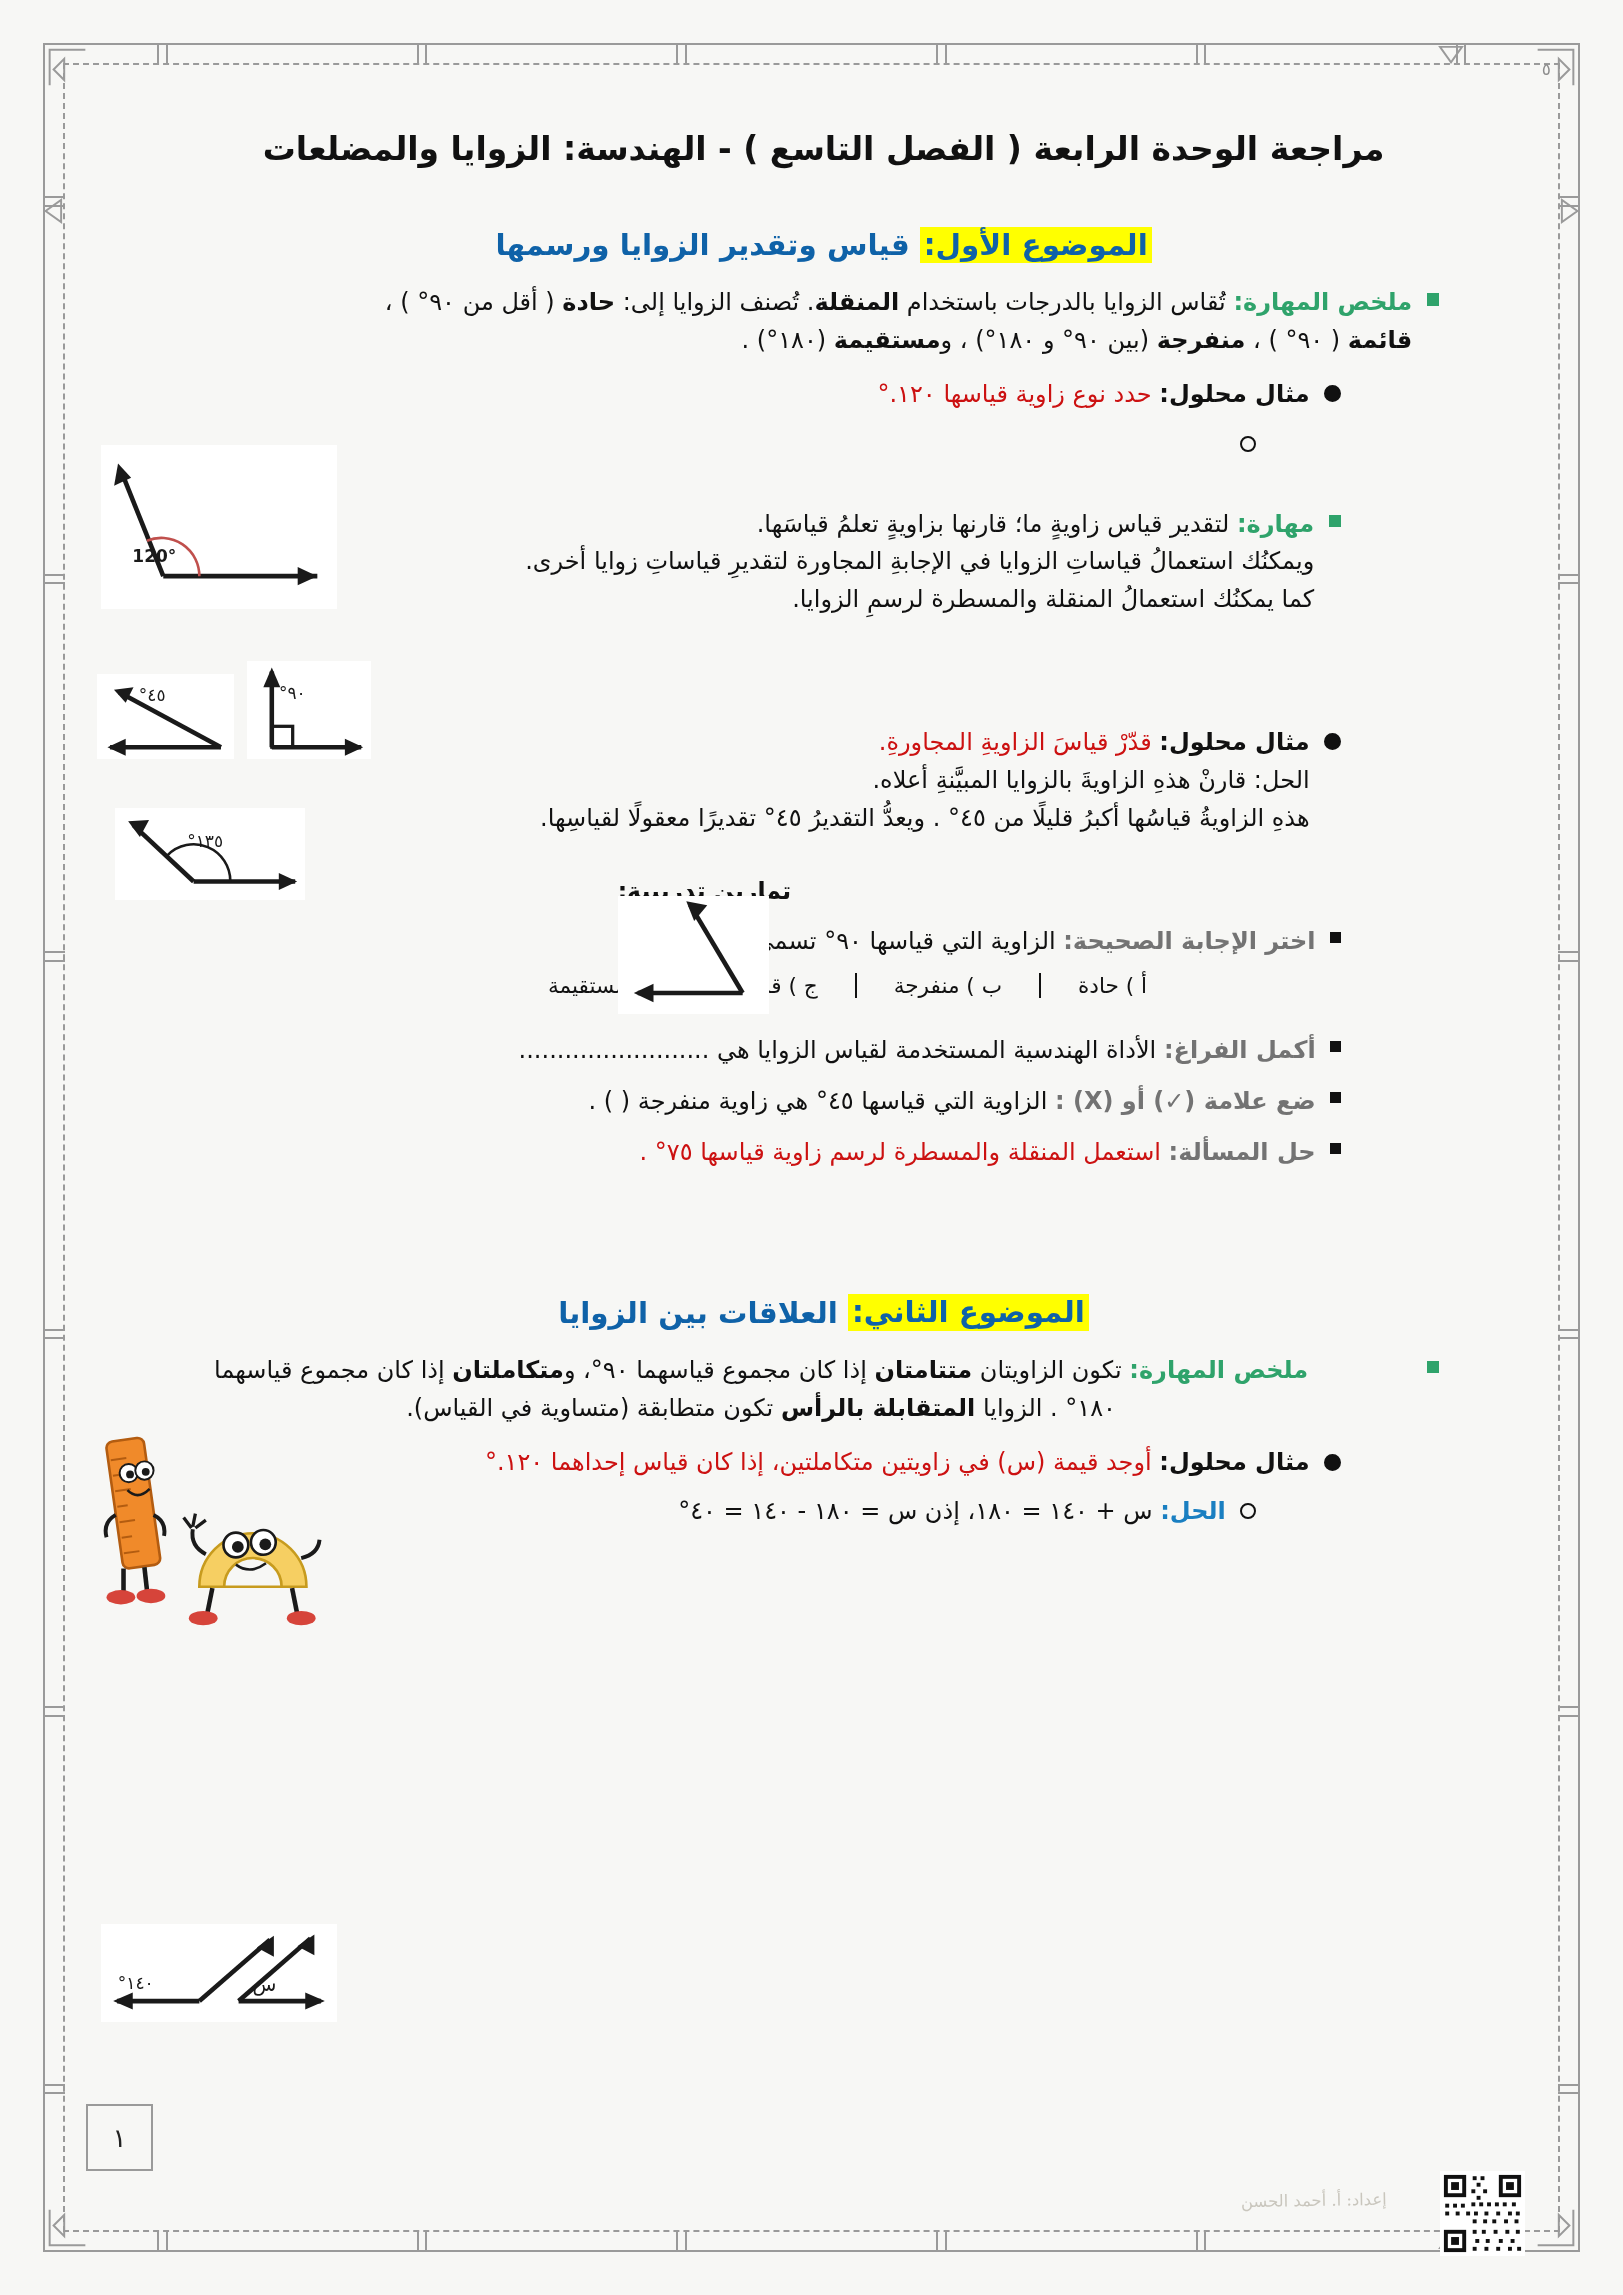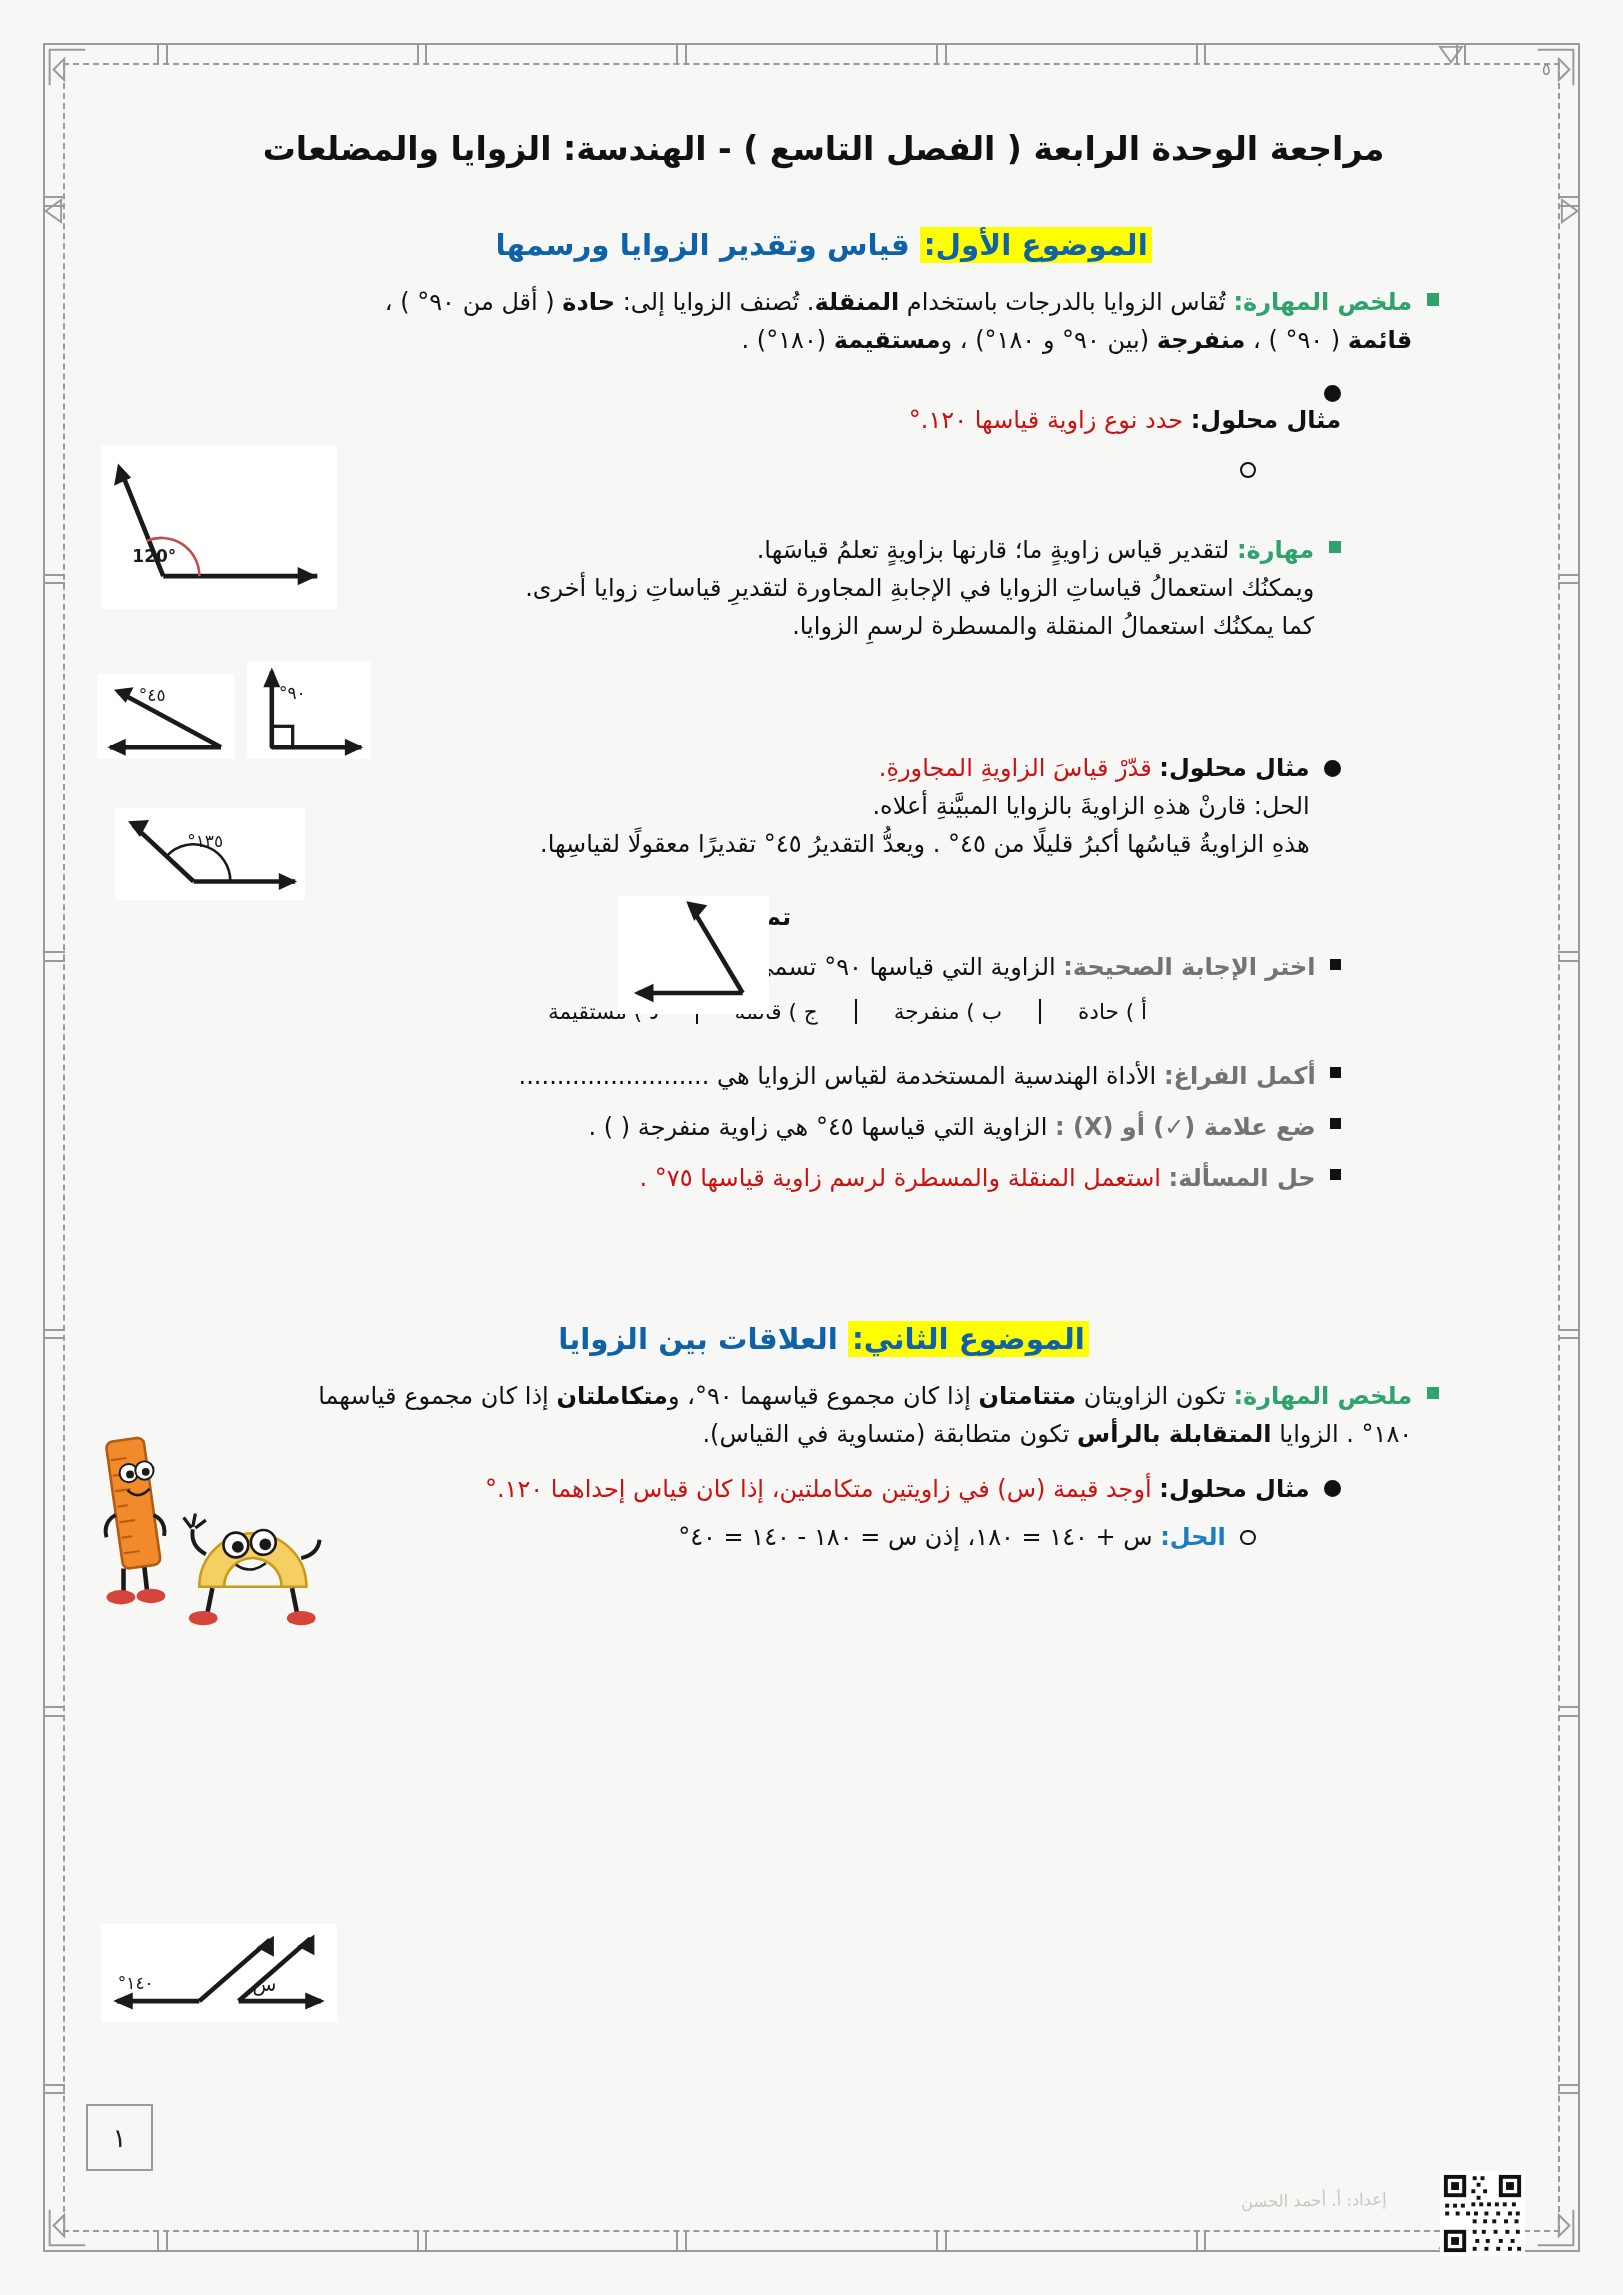--- a/index.html
+++ b/index.html
@@ -176,21 +176,21 @@
     <div class="row indent1">
       <span class="bt">
           <span class="sq"></span>
         </span>
       <div class="body-txt">
         <span class="lbl-green">ملخص المهارة:</span><span> تُقاس الزوايا بالدرجات باستخدام </span><span class="b">المنقلة</span><span>. تُصنف الزوايا إلى: </span><span class="b">حادة</span><span> ( أقل من ٩٠° ) ، </span><br>
         <span class="b">قائمة</span><span>  ( ٩٠° ) ، </span><span class="b">منفرجة</span><span> (بين ٩٠° و ١٨٠°) ، و</span><span class="b">مستقيمة</span><span> (١٨٠°) .</span>
       </div>
     </div>
 
-    <div class="row indent2" style="margin-top:15.7px;flex-direction:column;">
+    <div class="row indent2" style="margin-top:15.7px;">
       <span class="bt">
           <span class="dot"></span>
         </span>
       <div class="body-txt">
         <span class="lbl-black">مثال محلول:</span><span class="red"> حدد نوع زاوية قياسها ١٢٠.°</span>
       </div>
     </div>
 
     <div class="row indent3" style="margin-top:11.8px;">
       <span class="bt" style="margin-top:10.5px;">
@@ -263,21 +263,21 @@
       </span>
     <div class="body-txt red">
       <span class="lbl-red">حل المسألة:</span><span class="red"> استعمل المنقلة والمسطرة لرسم زاوية قياسها ٧٥° .</span>
     </div>
   </div>
 
   <div class="topic-head" style="margin-top:124px;">
     <span class="hl">الموضوع الثاني:</span><span> العلاقات بين الزوايا</span>
   </div>
 
-  <div class="row indent1" style="margin-top:22px;">
+  <div class="row indent1" style="margin-top:22px;text-align:center;">
     <span class="bt">
         <span class="sq"></span>
       </span>
     <div class="body-txt">
       <span class="lbl-green">ملخص المهارة:</span><span> تكون الزاويتان </span><span class="b">متتامتان</span><span> إذا كان مجموع قياسهما ٩٠°، و</span><span class="b">متكاملتان</span><span> إذا كان مجموع قياسهما</span><br>
       <span>١٨٠° . الزوايا </span><span class="b">المتقابلة بالرأس</span><span> تكون متطابقة (متساوية في القياس).</span>
     </div>
   </div>
 
   <div class="row indent2" style="margin-top:17px;">

